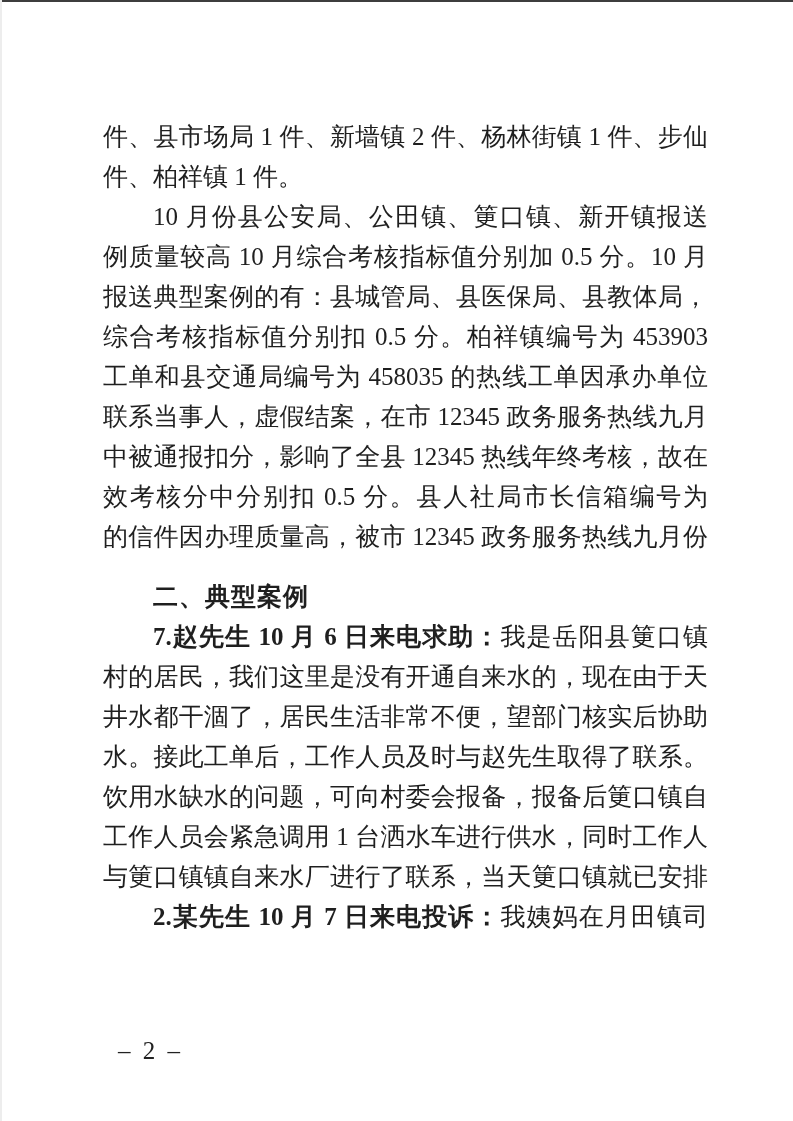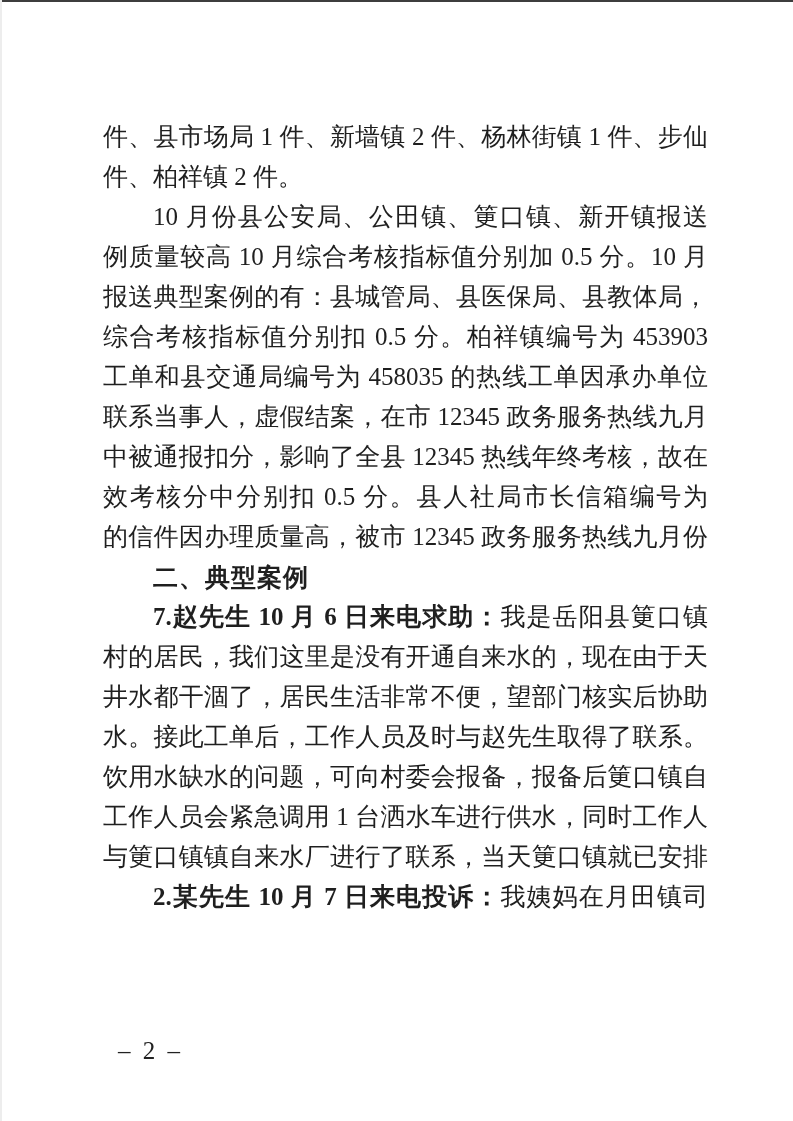--- a/index.html
+++ b/index.html
@@ -45,42 +45,43 @@
     white-space: normal;
     text-align: justify;
     text-align-last: justify;
   }
   .line.indent {
     padding-left: 50px;
   }
   .seg { font-kerning: none; }
   .seg.bold { font-weight: 700; }
   .line.heading {
-    font-family: Liberation Sans, sans-serif;
+    font-family: Liberation Serif, serif;
     letter-spacing: 1px;
+    margin-top: 20px;
   }
   .page-number {
     position: absolute;
     left: 118px;
     top: 1036px;
     font-size: 25px;
     line-height: 30px;
     letter-spacing: 3px;
     color: #222222;
   }
 </style>
 </head>
 <body style="background: rgb(255, 255, 255);">
 
 <div class="scan-top-edge"></div>
 <div class="scan-left-edge"></div>
 
 <main class="doc-body" style="color: rgb(31, 31, 31);">
     <div class="line justify"><span class="seg">件、县市场局 1 件、新墙镇 2 件、杨林街镇 1 件、步仙镇 1</span></div>
-    <div class="line"><span class="seg">件、柏祥镇 2 件。</span></div>
+    <div class="line"><span class="seg">件、柏祥镇 1 件。</span></div>
     <div class="line indent justify"><span class="seg">10 月份县公安局、公田镇、筻口镇、新开镇报送典型案</span></div>
     <div class="line justify"><span class="seg">例质量较高 10 月综合考核指标值分别加 0.5 分。10 月未按期</span></div>
     <div class="line justify"><span class="seg">报送典型案例的有：县城管局、县医保局、县教体局，10 月</span></div>
     <div class="line justify"><span class="seg">综合考核指标值分别扣 0.5 分。柏祥镇编号为 453903 的热线</span></div>
     <div class="line justify"><span class="seg">工单和县交通局编号为 458035 的热线工单因承办单位未及时</span></div>
     <div class="line justify"><span class="seg">联系当事人，虚假结案，在市 12345 政务服务热线九月份通报</span></div>
     <div class="line justify"><span class="seg">中被通报扣分，影响了全县 12345 热线年终考核，故在年终绩</span></div>
     <div class="line justify"><span class="seg">效考核分中分别扣 0.5 分。县人社局市长信箱编号为 165873</span></div>
     <div class="line justify"><span class="seg">的信件因办理质量高，被市 12345 政务服务热线九月份通报表</span></div>
     <div class="line indent heading"><span class="seg bold">二、典型案例</span></div>

